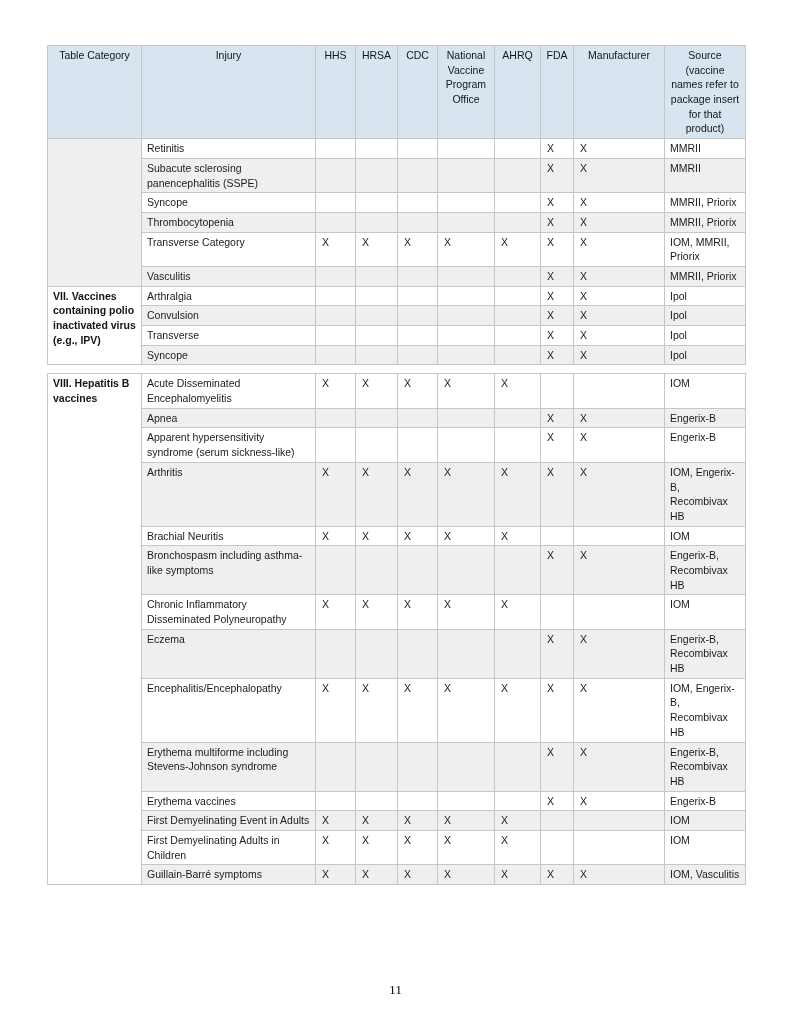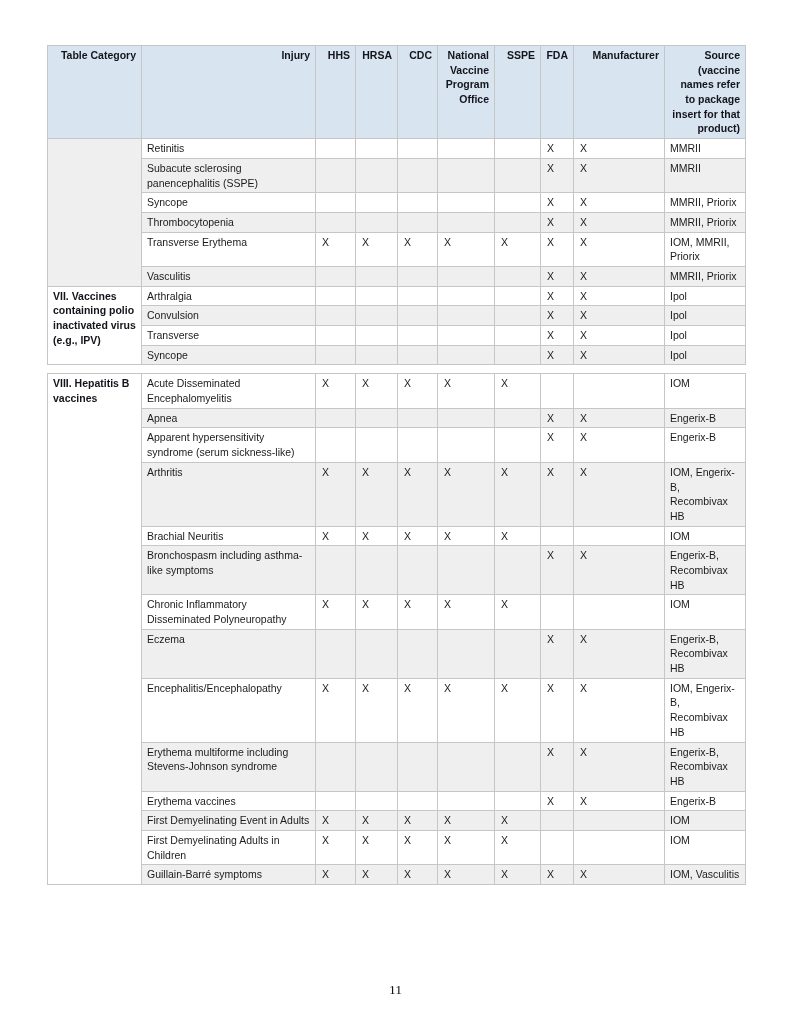--- a/index.html
+++ b/index.html
@@ -24,22 +24,22 @@
     border: 1px solid var(--border, #c6c6c6);
     vertical-align: top;
     padding: 2px 5px 2px 5px;
     font-size: 10.5px;
     line-height: 1.4;
     overflow: hidden;
     hyphens: none;
   }
   .vtable th {
     background: var(--header-bg, #d8e4f0);
-    font-weight: bold;
-    text-align: right;
+    font-weight: normal;
+    text-align: center;
     color: #14141c;
   }
   .vtable th.nowrap { white-space: nowrap; }
 
   .vtable tr.stripe td { background: var(--stripe-bg, #efefef); }
 
   .vtable td.cat { font-weight: bold; background: #ffffff; color: #14141c; }
   .vtable td.cat.cat-empty { background: var(--stripe-bg, #efefef); }
   .vtable td.cat.pad-bottom { padding-bottom: 8px; }
 
@@ -75,21 +75,21 @@
         <col style="width: 81px;">
       </colgroup>
     <thead>
         <tr>
           <th class="nowrap">Table Category</th>
           <th>Injury</th>
           <th>HHS</th>
           <th>HRSA</th>
           <th>CDC</th>
           <th>National Vaccine Program Office</th>
-          <th>SSPE</th>
+          <th>AHRQ</th>
           <th>FDA</th>
           <th>Manufacturer</th>
           <th>Source (vaccine names refer to package insert for that product)</th>
         </tr>
       </thead>
     <tbody>
         <tr>
           <td class="cat cat-empty" rowspan="6"></td>
           <td>Retinitis</td>
           <td class="mark"></td>
@@ -128,21 +128,21 @@
           <td class="mark"></td>
           <td class="mark"></td>
           <td class="mark"></td>
           <td class="mark"></td>
           <td class="mark"></td>
           <td class="mark">X</td>
           <td class="mark">X</td>
           <td>MMRII, Priorix</td>
         </tr>
         <tr>
-          <td>Transverse Erythema</td>
+          <td>Transverse Category</td>
           <td class="mark">X</td>
           <td class="mark">X</td>
           <td class="mark">X</td>
           <td class="mark">X</td>
           <td class="mark">X</td>
           <td class="mark">X</td>
           <td class="mark">X</td>
           <td>IOM, MMRII, Priorix</td>
         </tr>
         <tr class="stripe">

